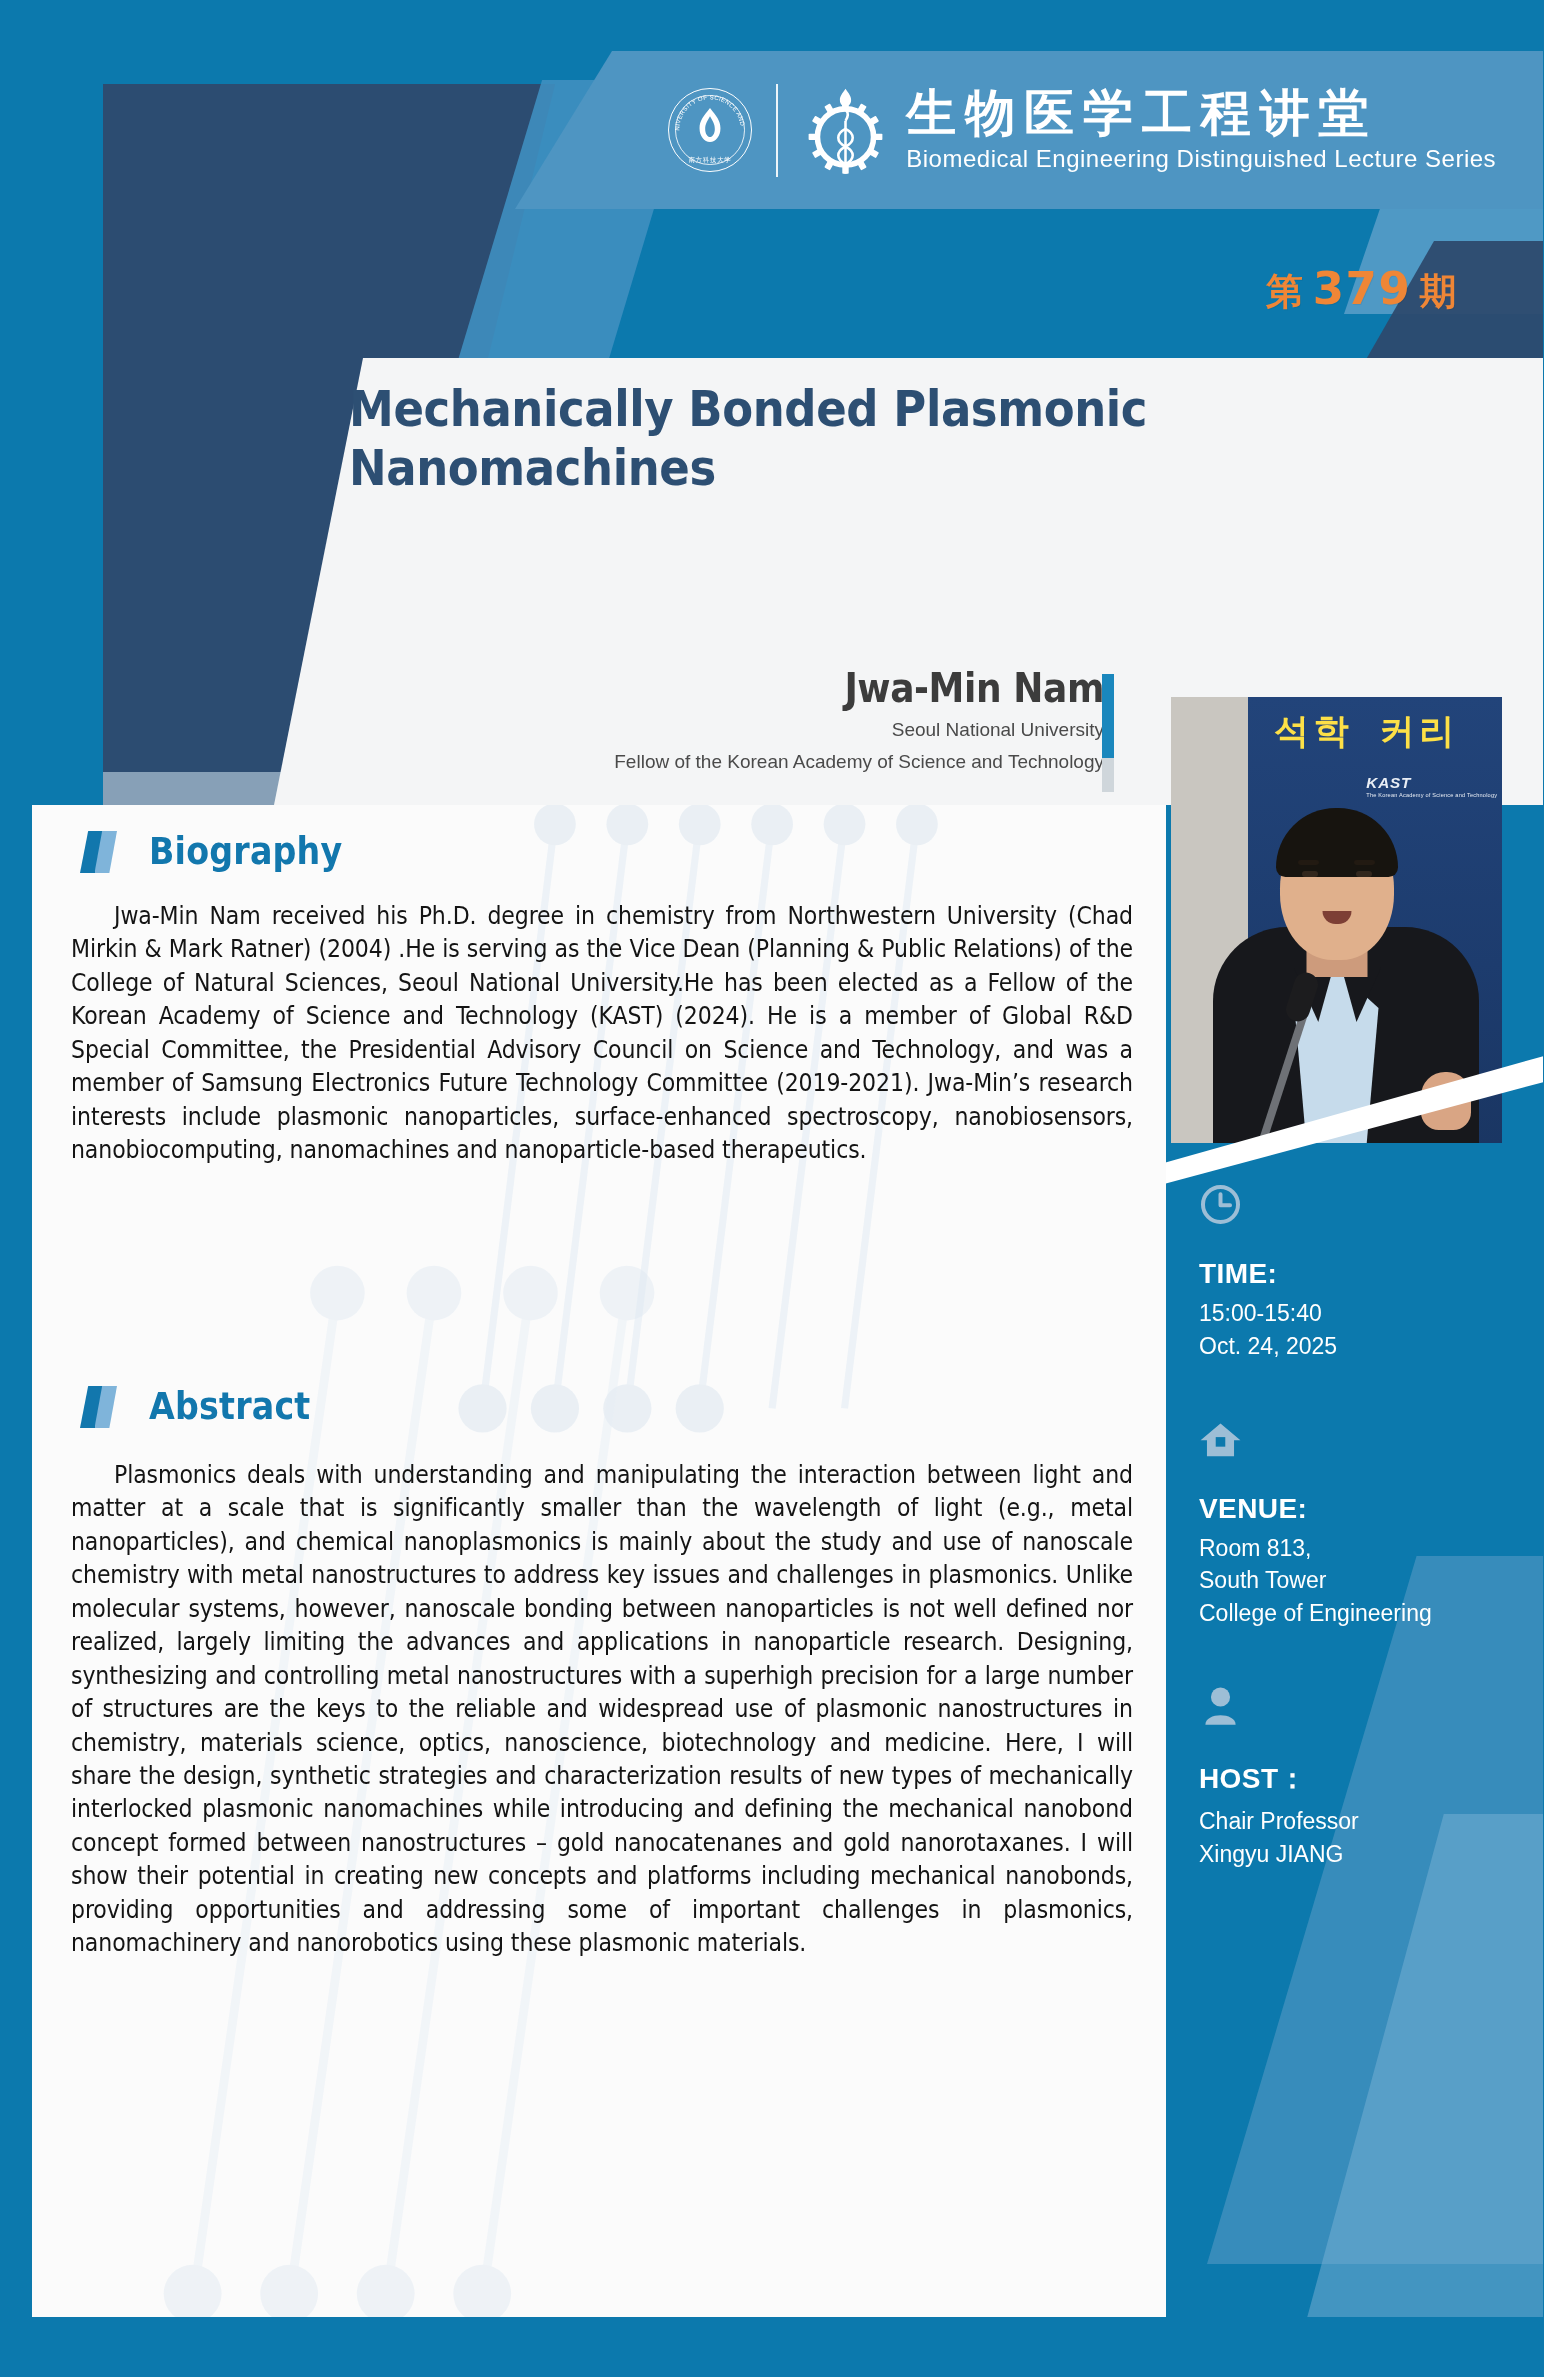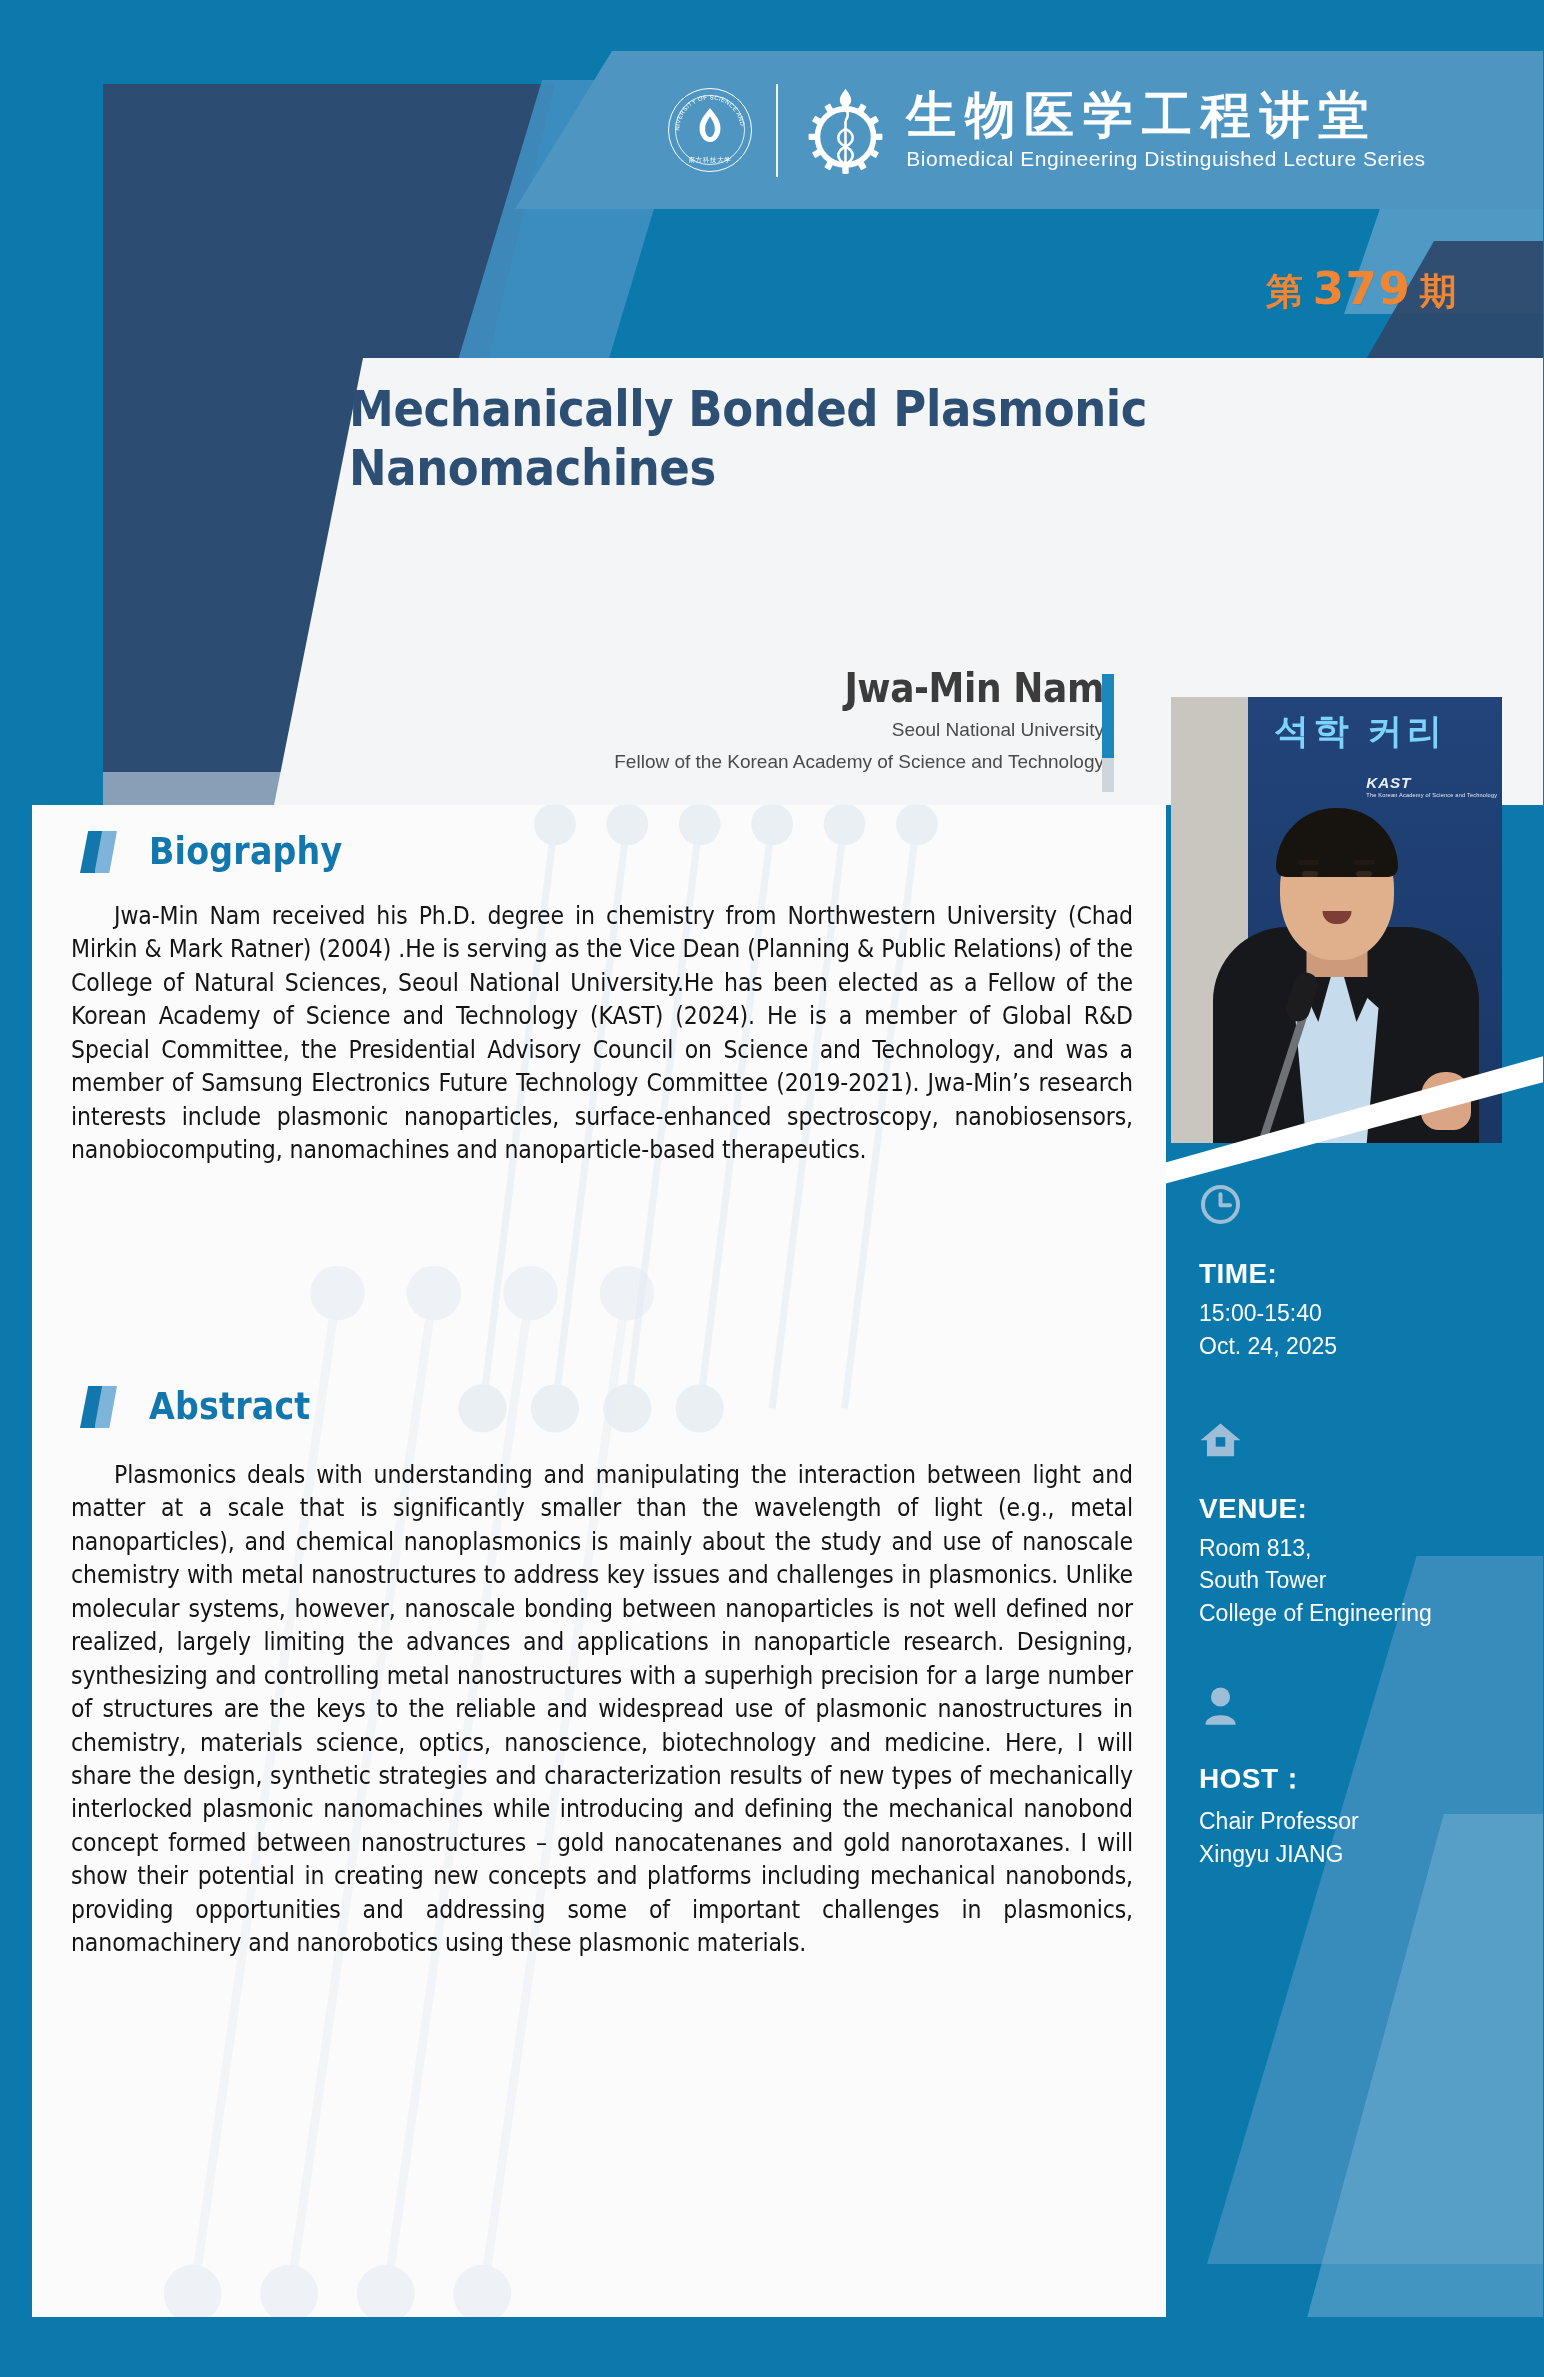--- a/index.html
+++ b/index.html
@@ -125,21 +125,21 @@
 
   .bme-gear{ width:87px; height:93px; flex:0 0 auto; }
 
   .header-text-block{ margin-left:17.7px; }
   .header-cn{
     font-size:50px; font-weight:bold; color:#ffffff;
     letter-spacing:8.9px; line-height:1.05;
     font-family:"DejaVu Sans", sans-serif;
   }
   .header-en{
-    font-size:21px; color:#ffffff; letter-spacing:0.5px;
+    font-size:24px; color:#ffffff; letter-spacing:0.5px;
     margin-top:4.8px; white-space:nowrap;
     font-family:"Liberation Sans", sans-serif;
   }
 
   
   #issue-no{
     position:absolute; right:87px; top:262px;
     font-size:37px; color:#ef8636; font-weight:bold;
     letter-spacing:1.6px; font-family:"DejaVu Sans", sans-serif;
     text-shadow:0.8px 0.8px 0 rgba(0,0,0,.06);
@@ -188,22 +188,22 @@
     position:absolute; left:1171px; top:697px; width:331px; height:446px;
     overflow:hidden; background:#2a4d72;
   }
   .ph-wall{ position:absolute; inset:0; background:#c9c6c0; }
   .ph-banner{
     position:absolute; left:77px; top:0; right:0; bottom:0;
     background:linear-gradient(180deg,#22447a 0%, #1d3c6e 60%, #1a3663 100%);
   }
   .ph-kr{
     position:absolute; left:103px; top:11.3px;
-    font-size:35px; font-weight:bold; color:#7dd3fc; letter-spacing:4.8px;
-    font-family:Liberation Serif, serif; white-space:nowrap;
+    font-size:35px; font-weight:bold; color:#fde047; letter-spacing:4.8px;
+    font-family:Liberation Mono, monospace; white-space:nowrap;
   }
   .ph-kast{
     position:absolute; right:4.8px; top:77px; color:#e9eef5;
     font-size:15.3px; font-weight:bold; font-style:italic; letter-spacing:0.8px;
   }
   .ph-kast small{ display:block; font-size:5.6px; font-style:normal; font-weight:normal; letter-spacing:0.2px; }
   .ph-suit{
     position:absolute; left:42px; bottom:0; width:266px; height:216px;
     background:#17181c;
     border-radius:74px 74px 0 0;

